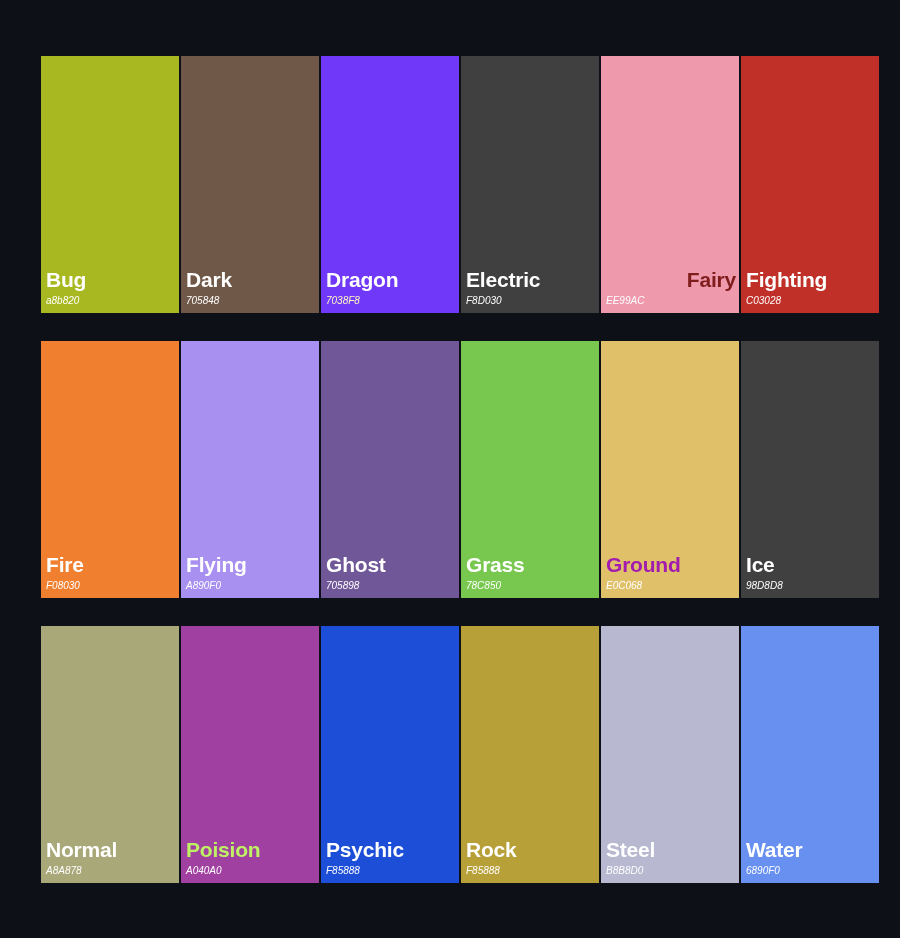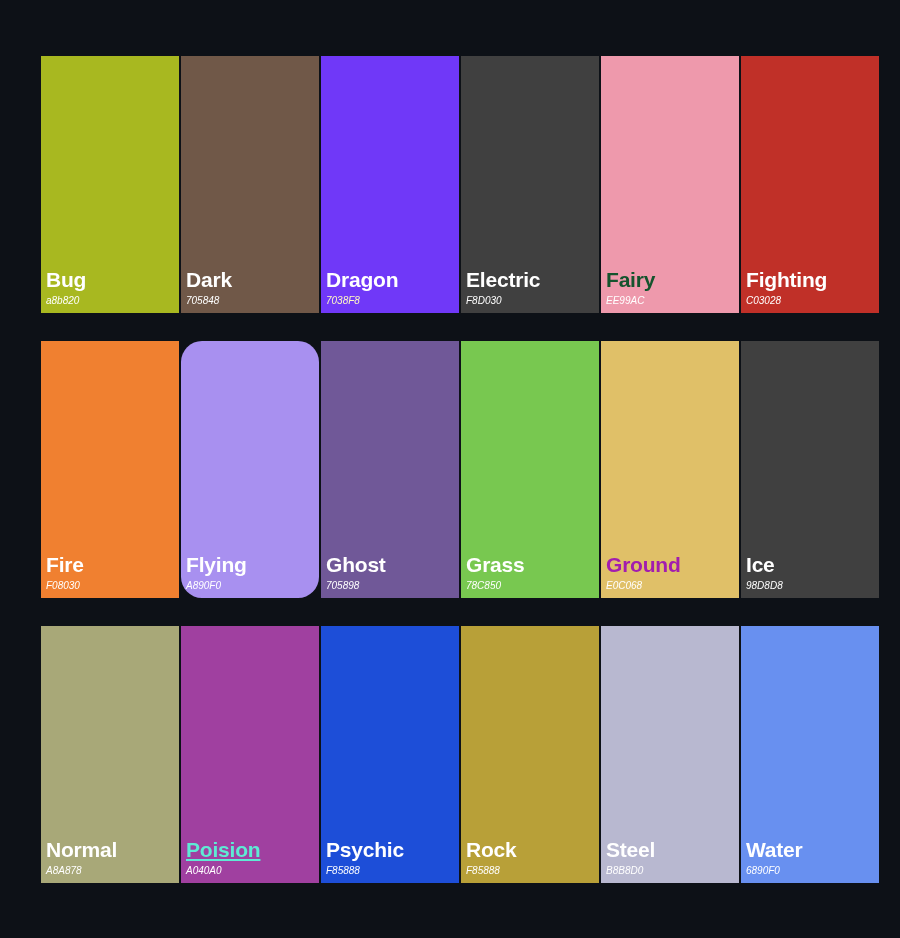--- a/index.html
+++ b/index.html
@@ -86,37 +86,37 @@
       </div>
     </div>
     <div class="swatch" style="background: #404040;">
       <div class="swatch-caption">
         <span class="swatch-name" style="color: rgb(255, 255, 255);">Electric</span>
         <span class="swatch-hex" style="color: rgb(255, 255, 255);">F8D030</span>
       </div>
     </div>
     <div class="swatch" style="background: rgb(238, 153, 172);">
       <div class="swatch-caption">
-        <span class="swatch-name" style="color: #14532d;">Fairy</span>
+        <span class="swatch-name" style="color: #7f1d1d; text-align: right;">Fairy</span>
         <span class="swatch-hex" style="color: rgb(255, 255, 255);">EE99AC</span>
       </div>
     </div>
     <div class="swatch" style="background: rgb(192, 48, 40);">
       <div class="swatch-caption">
         <span class="swatch-name" style="color: rgb(255, 255, 255);">Fighting</span>
         <span class="swatch-hex" style="color: rgb(255, 255, 255);">C03028</span>
       </div>
     </div>
     <div class="swatch" style="background: rgb(240, 128, 48);">
       <div class="swatch-caption">
         <span class="swatch-name" style="color: rgb(255, 255, 255);">Fire</span>
         <span class="swatch-hex" style="color: rgb(255, 255, 255);">F08030</span>
       </div>
     </div>
-    <div class="swatch" style="background: rgb(168, 144, 240); border-radius: 21px;">
+    <div class="swatch" style="background: rgb(168, 144, 240);">
       <div class="swatch-caption">
         <span class="swatch-name" style="color: rgb(255, 255, 255);">Flying</span>
         <span class="swatch-hex" style="color: rgb(255, 255, 255);">A890F0</span>
       </div>
     </div>
     <div class="swatch" style="background: rgb(112, 88, 152);">
       <div class="swatch-caption">
         <span class="swatch-name" style="color: rgb(255, 255, 255);">Ghost</span>
         <span class="swatch-hex" style="color: rgb(255, 255, 255);">705898</span>
       </div>
@@ -140,21 +140,21 @@
       </div>
     </div>
     <div class="swatch" style="background: rgb(168, 168, 120);">
       <div class="swatch-caption">
         <span class="swatch-name" style="color: rgb(255, 255, 255);">Normal</span>
         <span class="swatch-hex" style="color: rgb(255, 255, 255);">A8A878</span>
       </div>
     </div>
     <div class="swatch" style="background: rgb(160, 64, 160);">
       <div class="swatch-caption">
-        <span class="swatch-name" style="color: #5eead4; text-decoration: underline;">Poision</span>
+        <span class="swatch-name" style="color: #bef264;">Poision</span>
         <span class="swatch-hex" style="color: rgb(255, 255, 255);">A040A0</span>
       </div>
     </div>
     <div class="swatch" style="background: #1d4ed8;">
       <div class="swatch-caption">
         <span class="swatch-name" style="color: rgb(255, 255, 255);">Psychic</span>
         <span class="swatch-hex" style="color: rgb(255, 255, 255);">F85888</span>
       </div>
     </div>
     <div class="swatch" style="background: rgb(184, 160, 56);">

